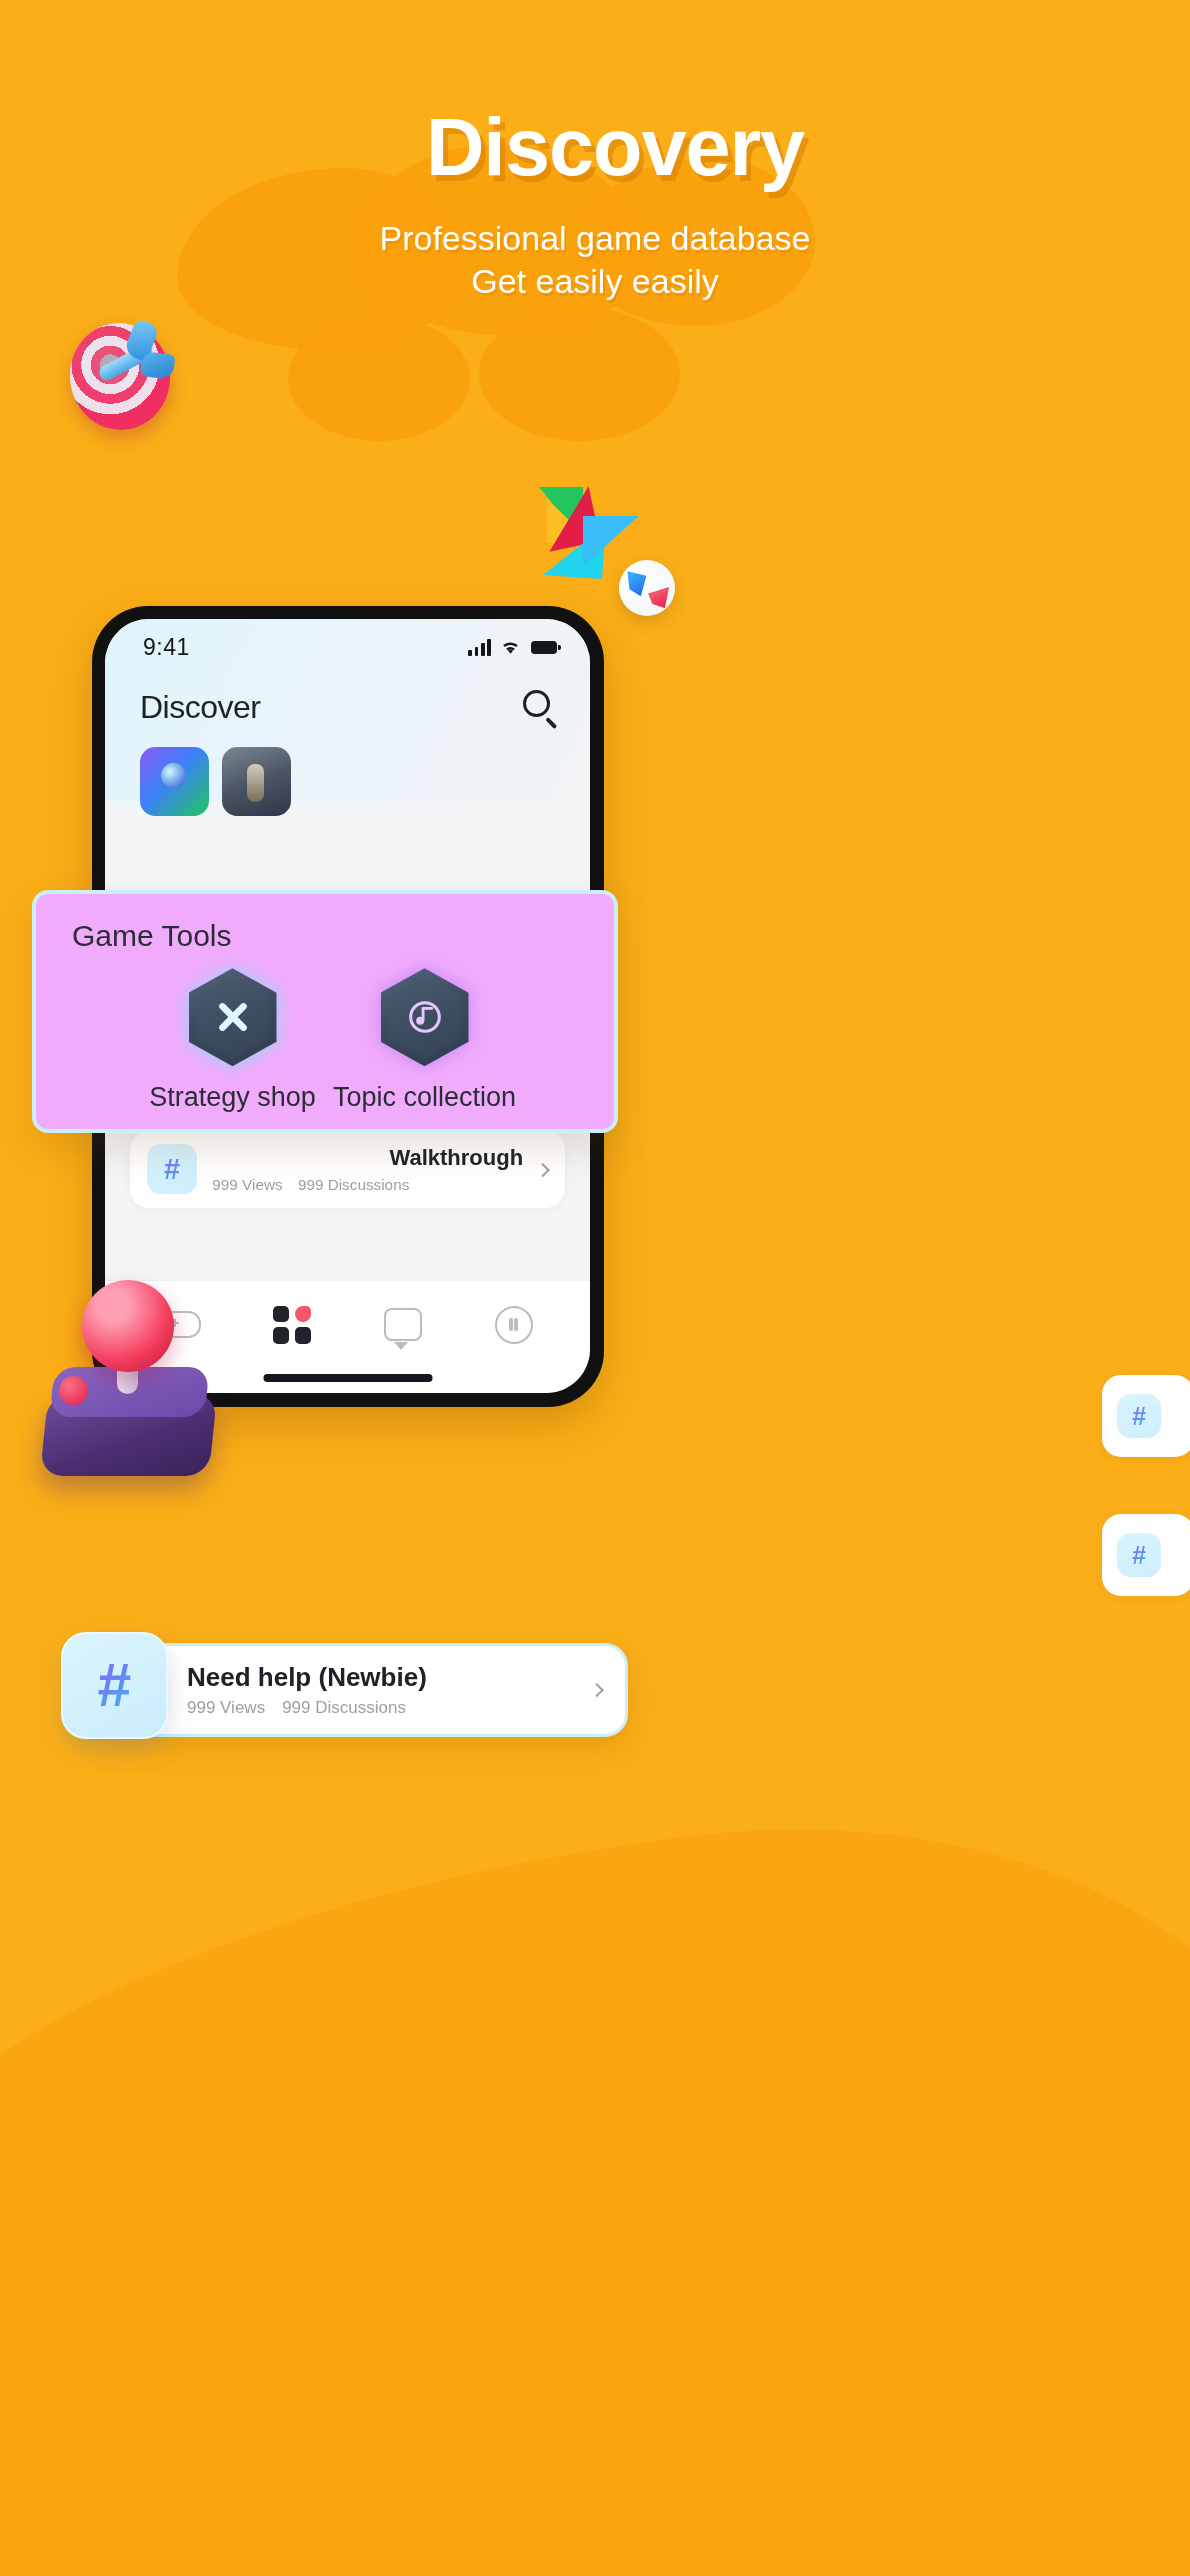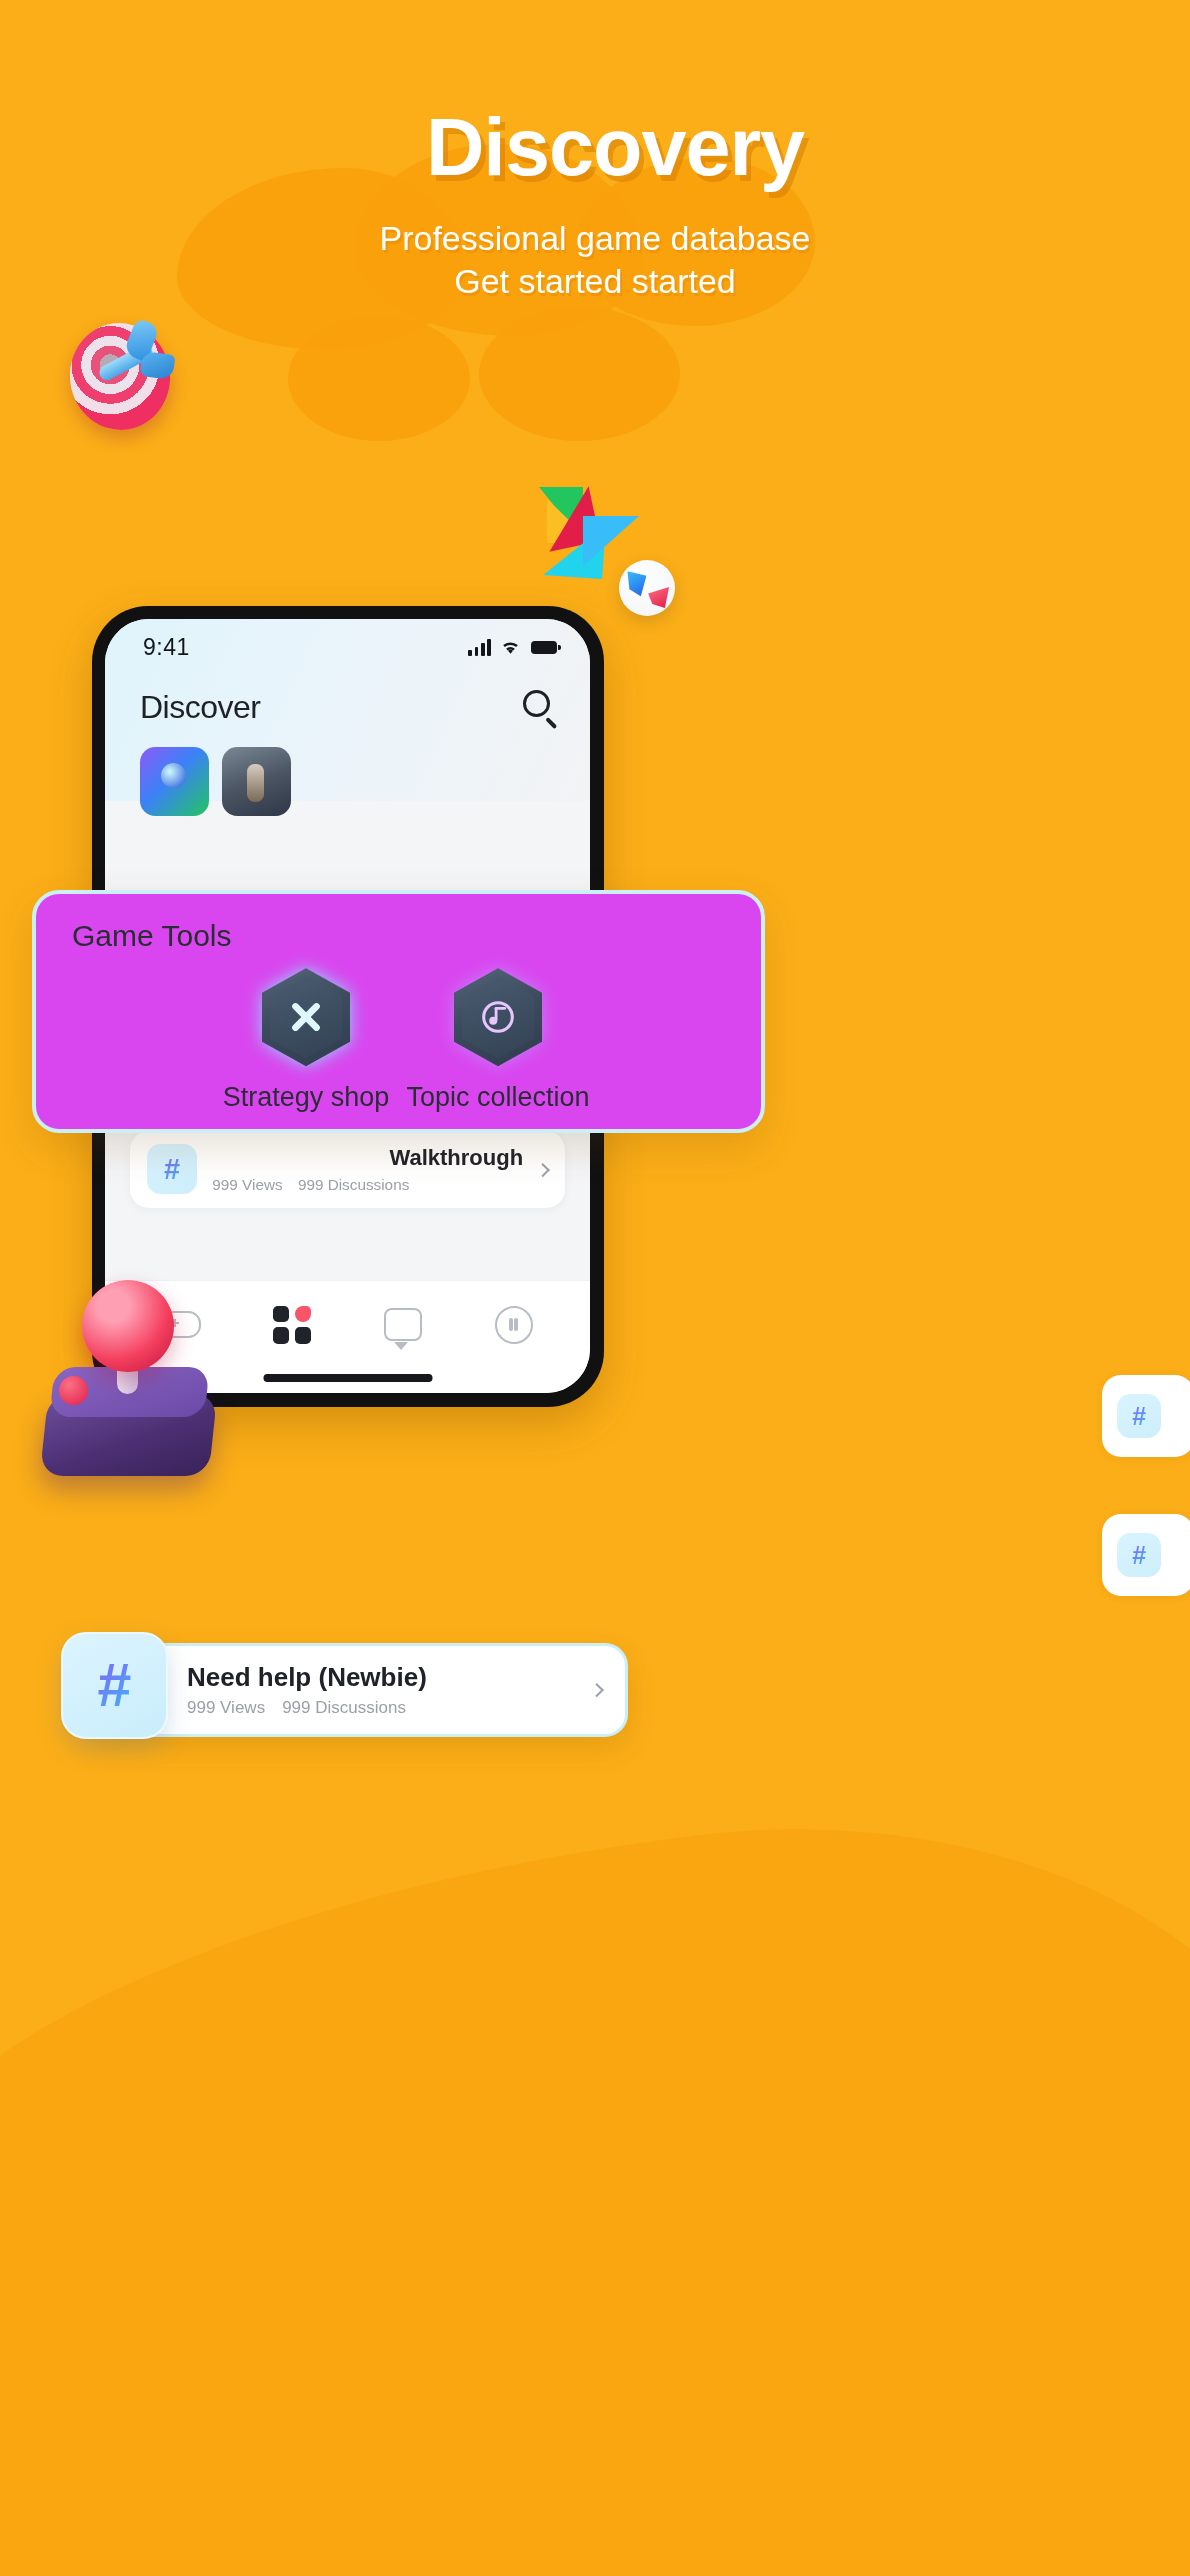--- a/index.html
+++ b/index.html
@@ -145,22 +145,22 @@
 
   
   .search-ico { width:38px; height:38px; position:relative; }
   .search-ico .ring { position:absolute; left:1.9px; top:1.9px; width:27px; height:27px;
                       border:3.4px solid #1f2128; border-radius:50%; }
   .search-ico .stem { position:absolute; right:1.9px; bottom:1.9px; width:12.5px; height:3.5px;
                       background:#1f2128; border-radius:2.9px; transform:rotate(45deg); }
 
   
   .tools-card {
-    position:absolute; left:32px; top:890px; width:733px; height:243px;
-    background:#d946ef; border-radius:27px; z-index:40;
+    position:absolute; left:32px; top:890px; width:586px; height:243px;
+    background:#f0abfc; border-radius:16px; z-index:40;
     border:4.8px solid #CBEFF7;
     box-shadow:0 15.3px 38px rgba(110,70,10,.16);
     padding:25px 29px 0 36px;
   }
   .tools-title { font-size:30px; color:#2b2d35; font-weight:500; }
   .tools-grid { display:flex; justify-content:center; margin-top:15.3px; }
   .tool { width:192px; text-align:center; }
   .hexbadge { width:88px; height:98px; margin:0 auto; position:relative; }
   .hexbadge .hex {
     position:absolute; inset:0;
@@ -287,21 +287,21 @@
 <div class="bg-blob blob2"></div>
 <div class="bg-blob blob3"></div>
 <div class="bg-blob blob4"></div>
 <div class="bg-blob blob5"></div>
 <div class="blob-bottom"></div>
 
 <div class="hero">
   <div class="hero-title">Discovery</div>
   <div class="hero-sub">
     <div>Professional game database</div>
-    <div>Get started started</div>
+    <div>Get easily easily</div>
   </div>
 </div>
 
 <div class="phone-body"></div>
 
 <div class="screen">
   <div class="screen-top-grad"></div>
 
   <div class="statusbar">
     <div class="status-time">9:41</div>

